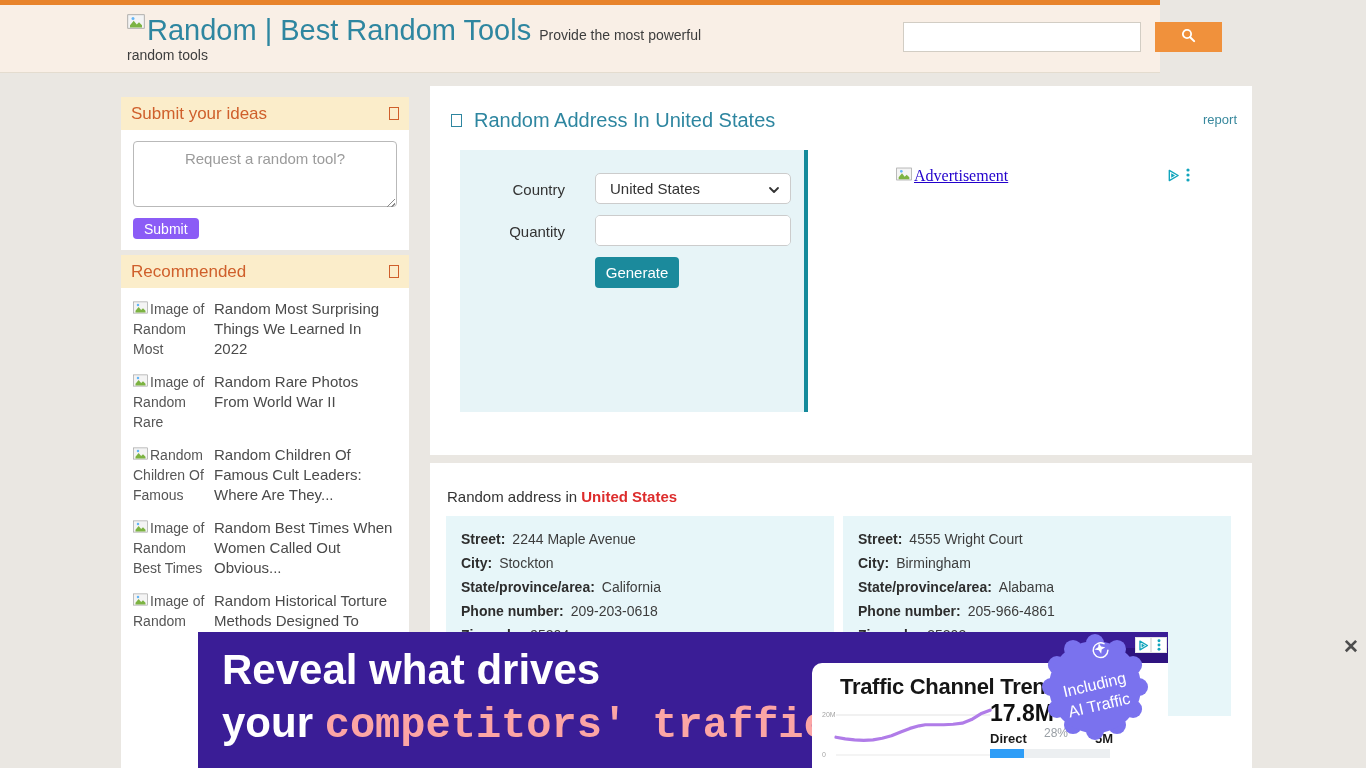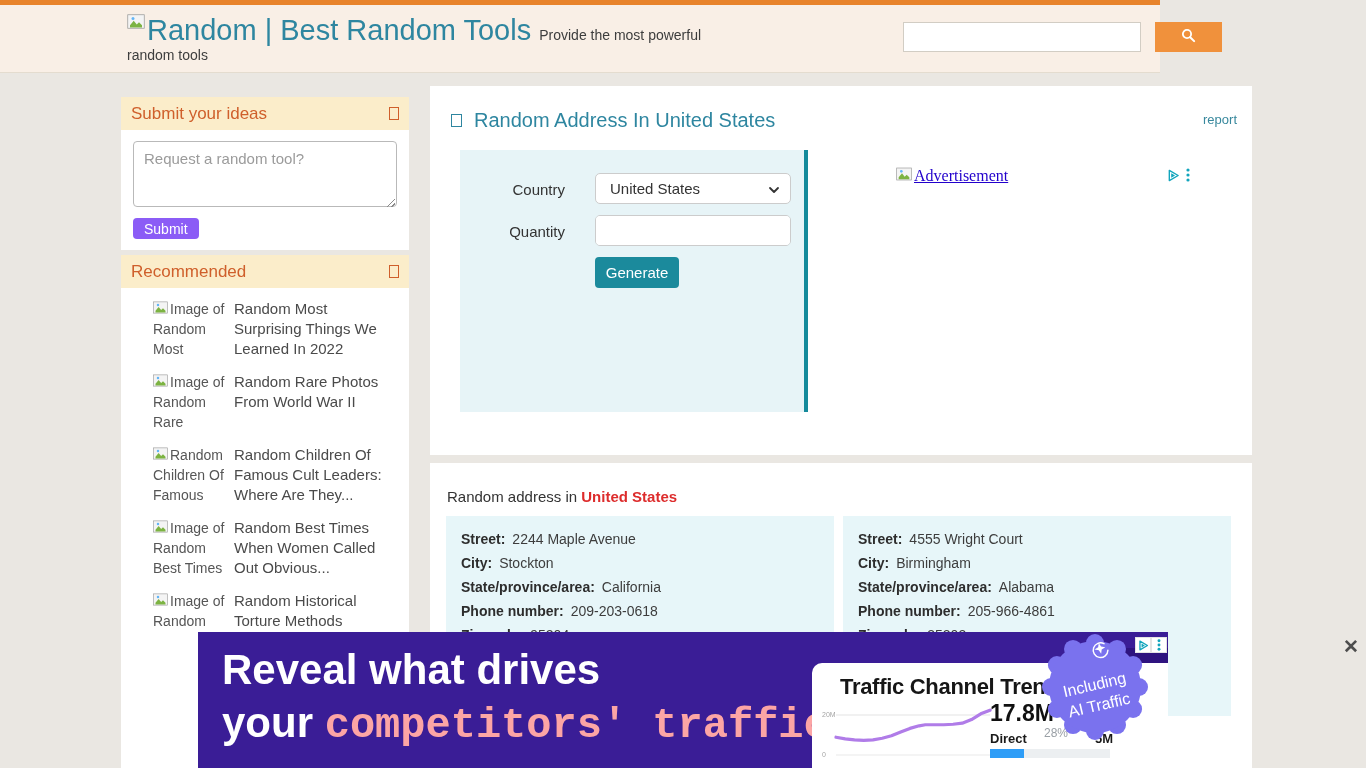--- a/index.html
+++ b/index.html
@@ -19,30 +19,30 @@
     background:#f0913c; border:none; cursor:pointer; display:flex; align-items:center; justify-content:center; }
 
   
   .panel { position:absolute; left:121px; width:288px; }
   .panel-header { height:33px; background:#fbedca; color:#cf5f2b; font-size:17px;
     padding:0 10px; display:flex; align-items:center; justify-content:space-between; }
   .sq-icon { width:10px; height:13px; border:1px solid currentColor; flex:none; }
   .panel-body { background:#fff; padding:11px 12px; }
   .idea-box { position:relative; }
   .idea-box textarea { width:100%; height:66px; border:1px solid #b9b9b9; border-radius:4px;
-    padding:8px 10px; font-size:15px; font-family:inherit; color:#444; resize:none; }
+    padding:8px 10px; font-size:15px; font-family:inherit; color:#444; resize:none;text-align:center; }
   .idea-box textarea::placeholder { color:#9b9b9b; }
   .idea-box::after { content:""; position:absolute; right:2px; bottom:4px; width:9px; height:9px;
     background:repeating-linear-gradient(-45deg, transparent 0 2px, #8a8a8a 2px 3px);
     clip-path:polygon(100% 0, 100% 100%, 0 100%); }
   .submit-btn { margin-top:7px; background:#8b5cf6; color:#fff; border:none; border-radius:4px;
     height:21px; padding:0 11px; font-size:14px; cursor:pointer; }
   .rec-body { min-height:483px; }
   .rec-item { display:flex; gap:5px; margin-bottom:13px; cursor:pointer; }
-  .rec-alt { width:76px; flex:none; font-size:14px; line-height:20px; color:#565656;margin-left:20px; }
+  .rec-alt { width:76px; flex:none; font-size:14px; line-height:20px; color:#565656; }
   .rec-title { font-size:15px; line-height:20px; color:#4a4a4a; }
 
   
   .card { position:absolute; background:#fff; }
   .card1 { left:430px; top:86px; width:822px; height:369px; }
   .title-sq { position:absolute; left:21px; top:28px; width:11px; height:13px; border:1px solid #2e86a0; }
   .page-title { position:absolute; left:44px; top:23px; font-size:20px; color:#2e86a0; }
   .report-link { position:absolute; right:15px; top:26px; font-size:13px; color:#38889d; text-decoration:none; cursor:pointer; }
 
   .form-panel { position:absolute; left:30px; top:64px; width:348px; height:262px;

